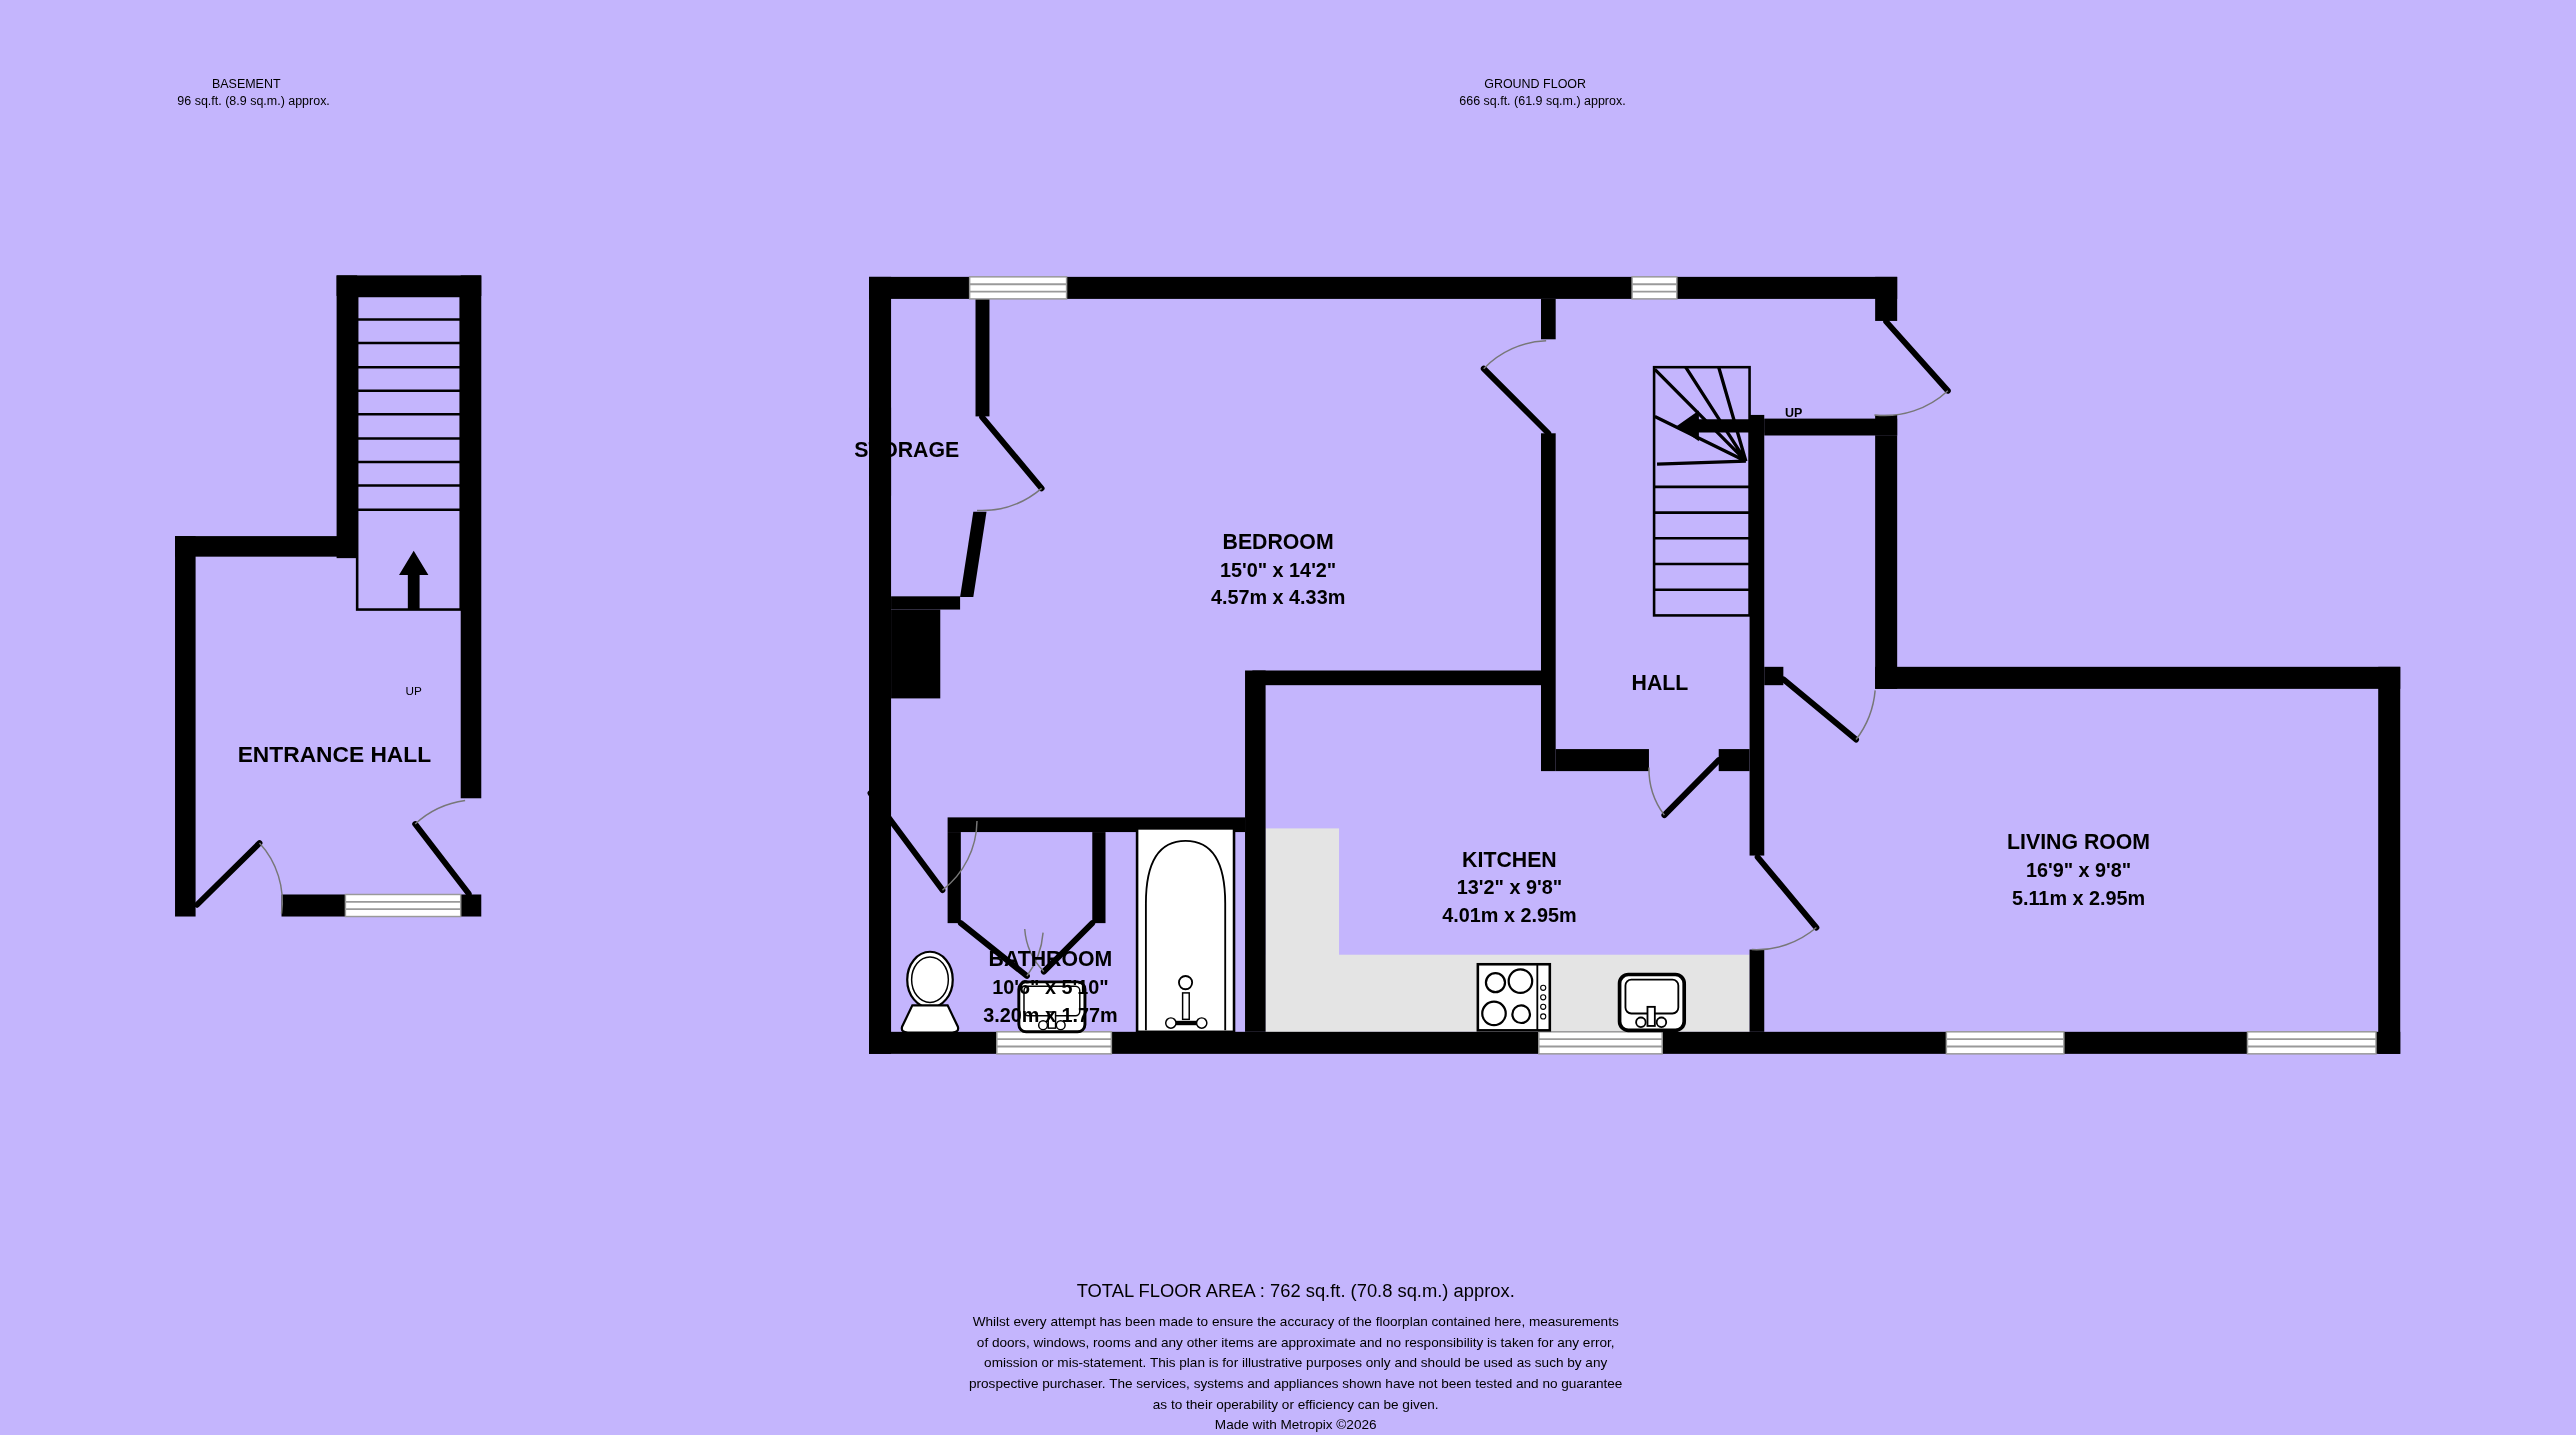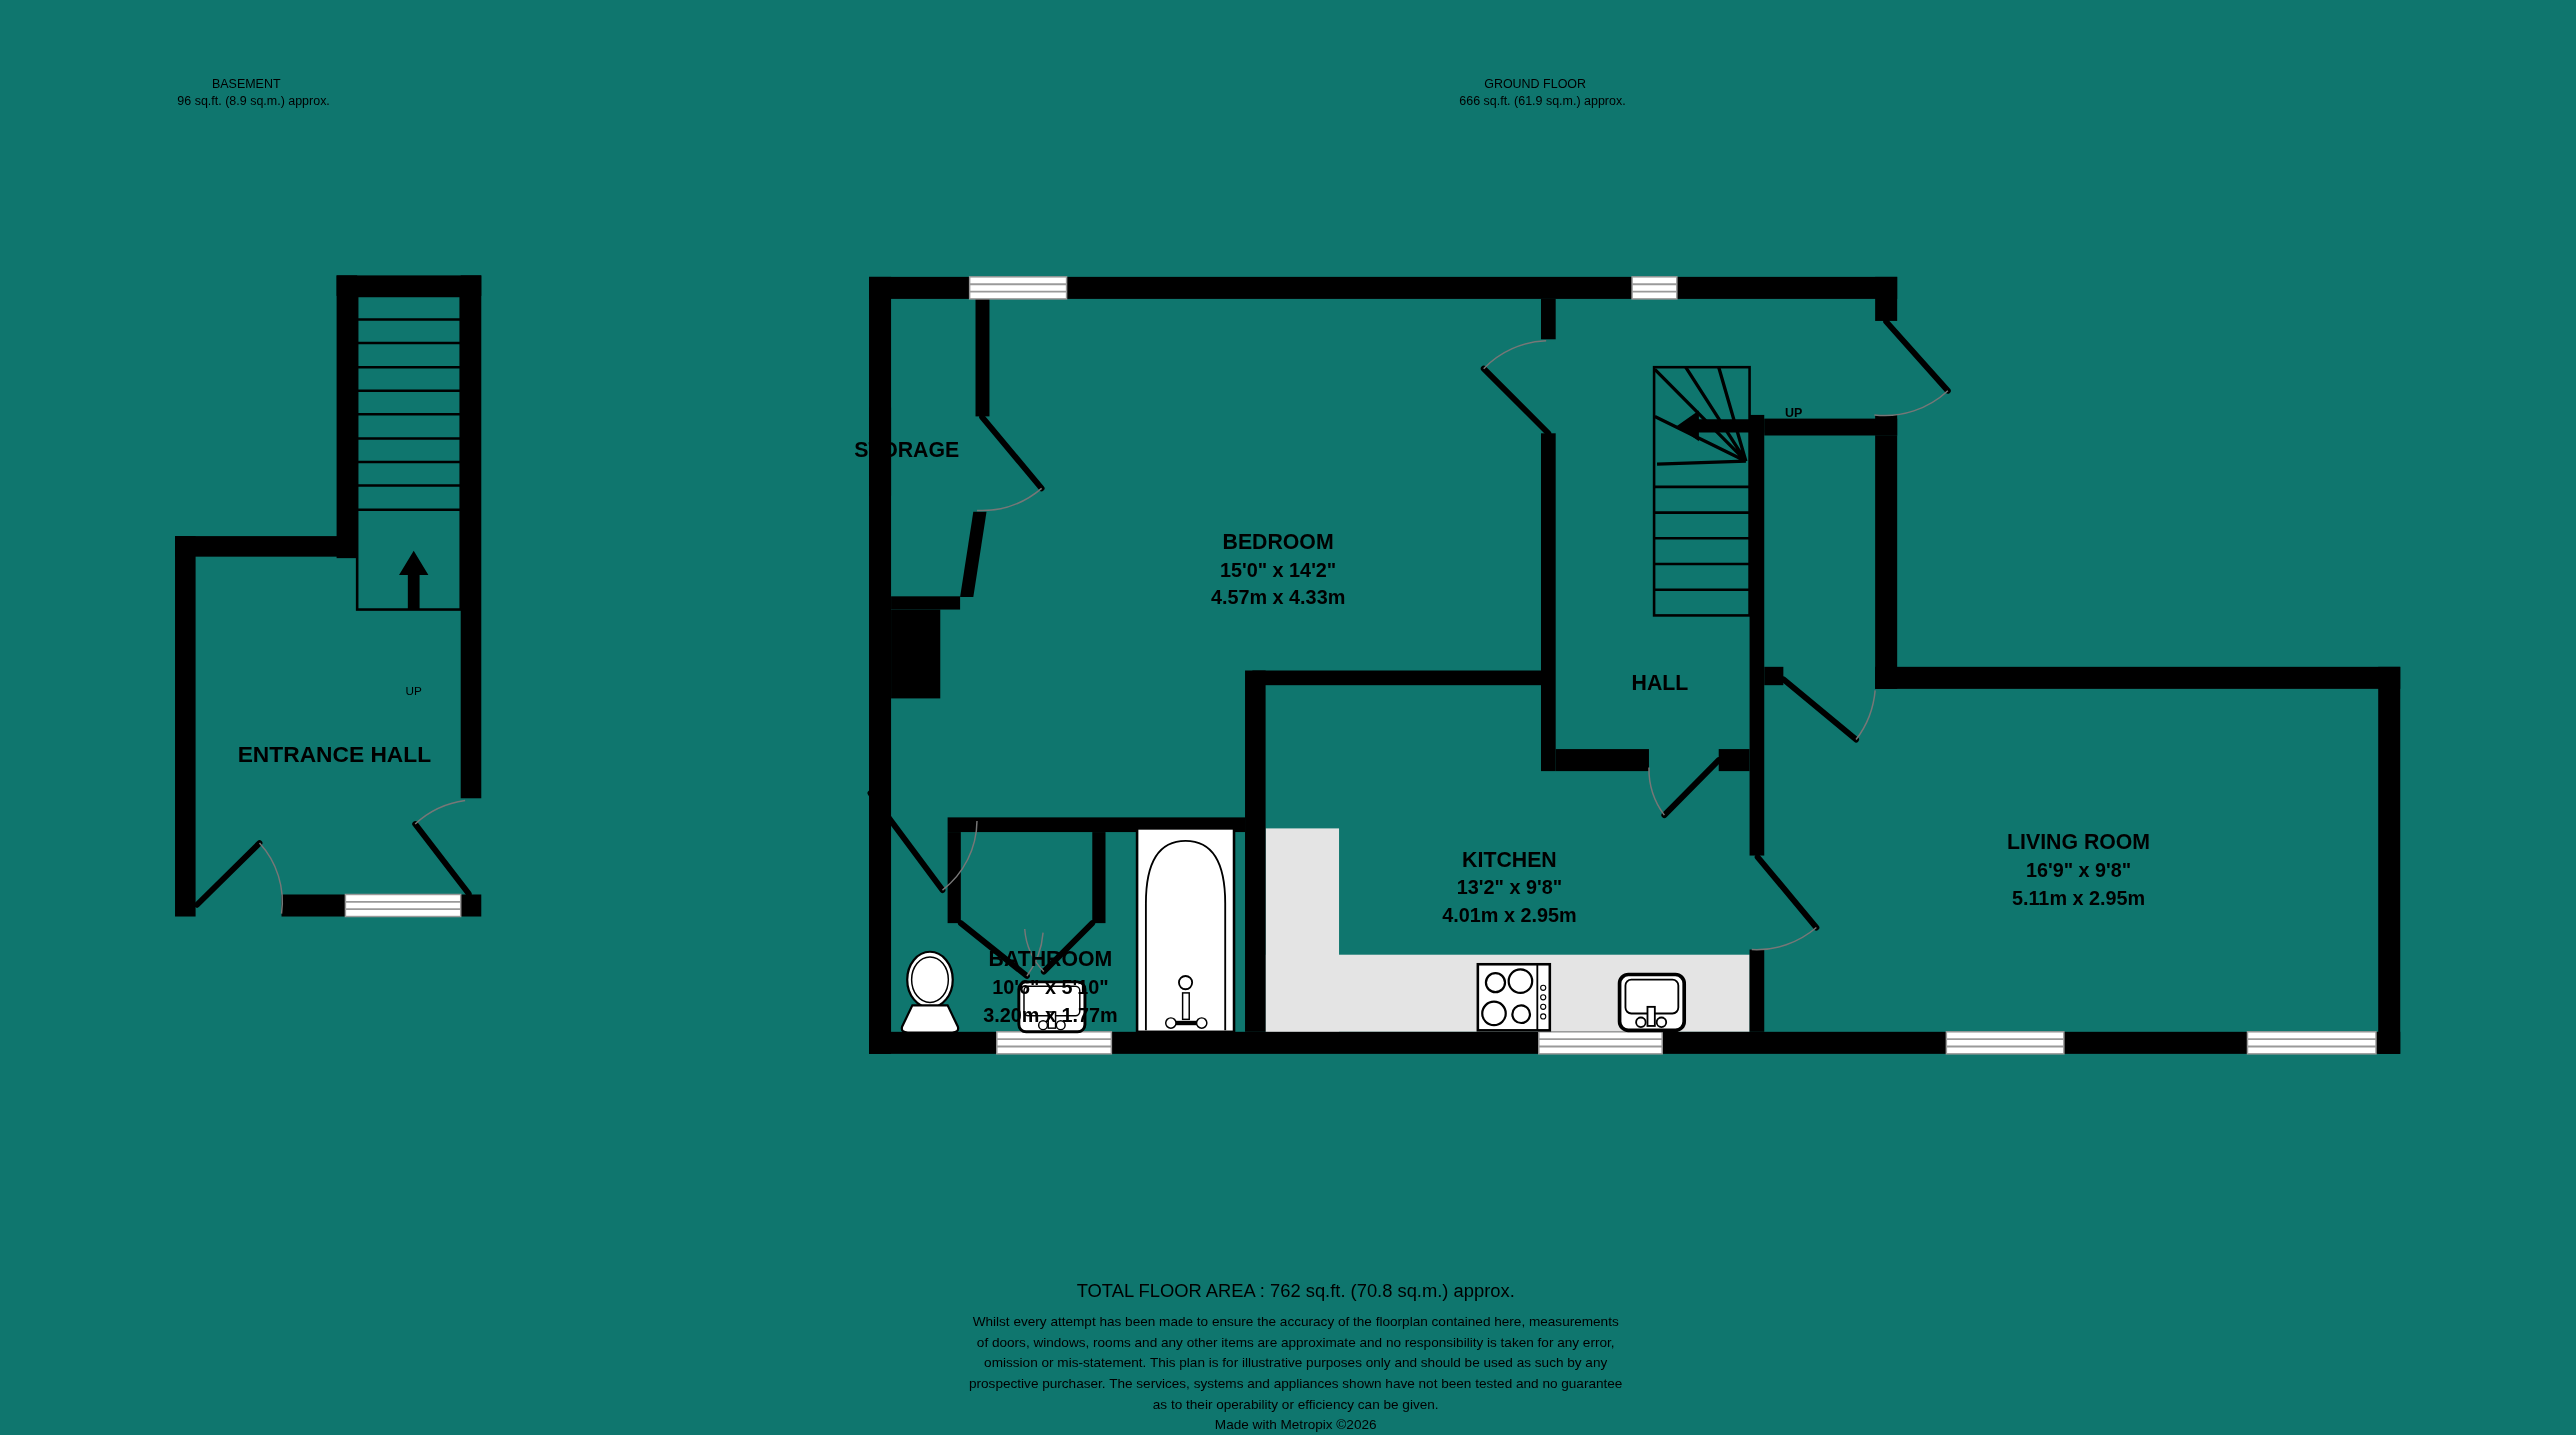--- a/index.html
+++ b/index.html
@@ -1,16 +1,16 @@
 <!DOCTYPE html>
 <html style="font-size:11.8px"><head>
 <meta charset="utf-8">
 <style>
   html,body{margin:0;padding:0;background:#ffffff;}
-  .page{position:relative;width:2576px;height:1435px;background:#0f766e;overflow:hidden;}
+  .page{position:relative;width:2576px;height:1435px;background:#c4b5fd;overflow:hidden;}
   svg{display:block;}
   svg text{font-family:"Liberation Sans", sans-serif;fill:#000;}
   .cap{font-size:17px;}
   .room{font-size:29px;font-weight:bold;}
   .dims{font-size:27px;font-weight:bold;}
   .eh{font-size:31px;font-weight:bold;}
   .up-b{font-size:16px;}
   .up-g{font-size:17px;font-weight:bold;}
   .total{font-size:25px;}
   .disc{font-size:18.5px;}

